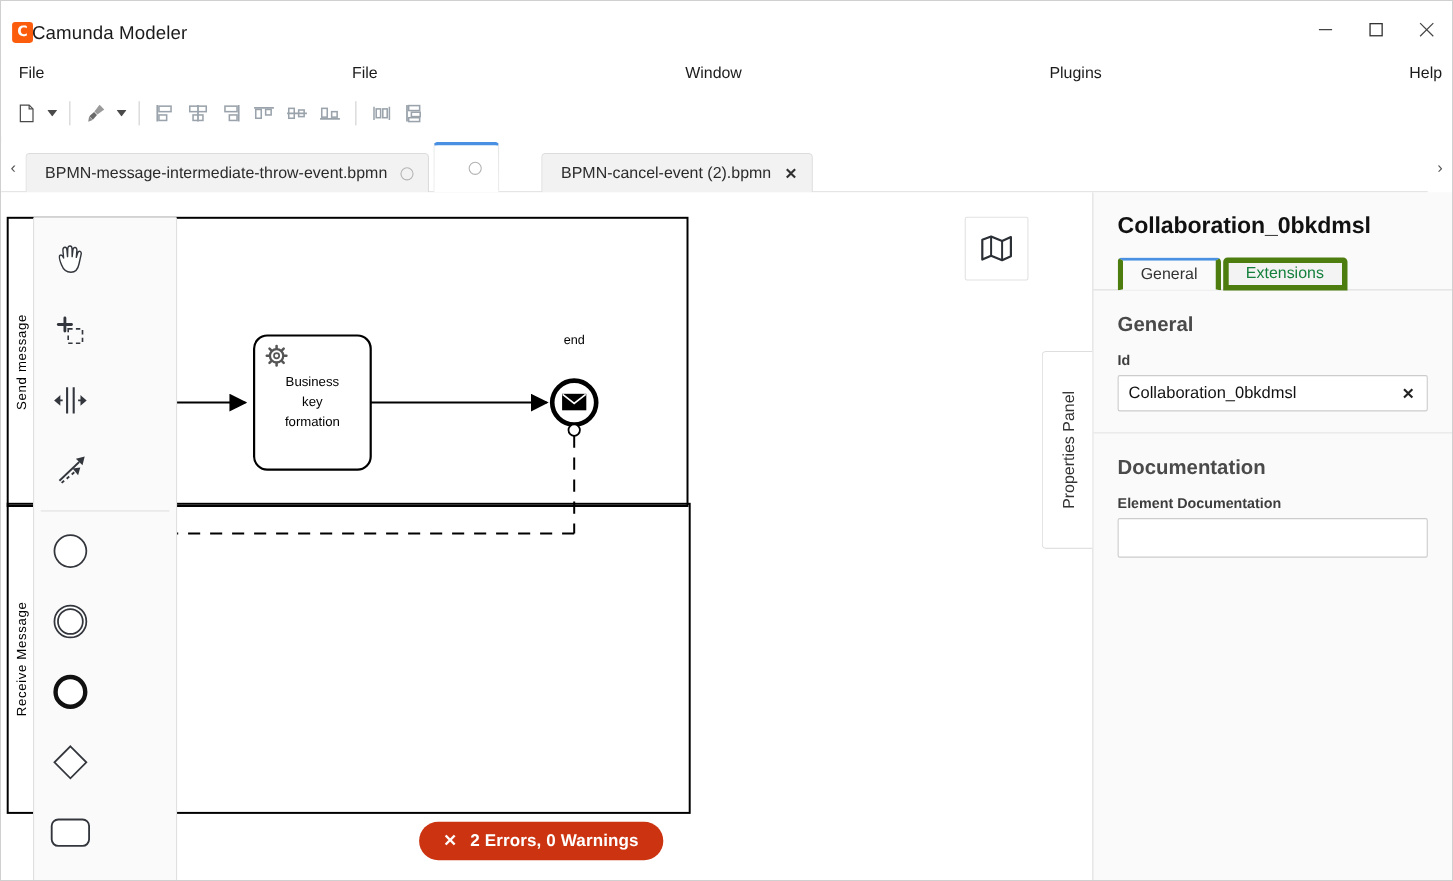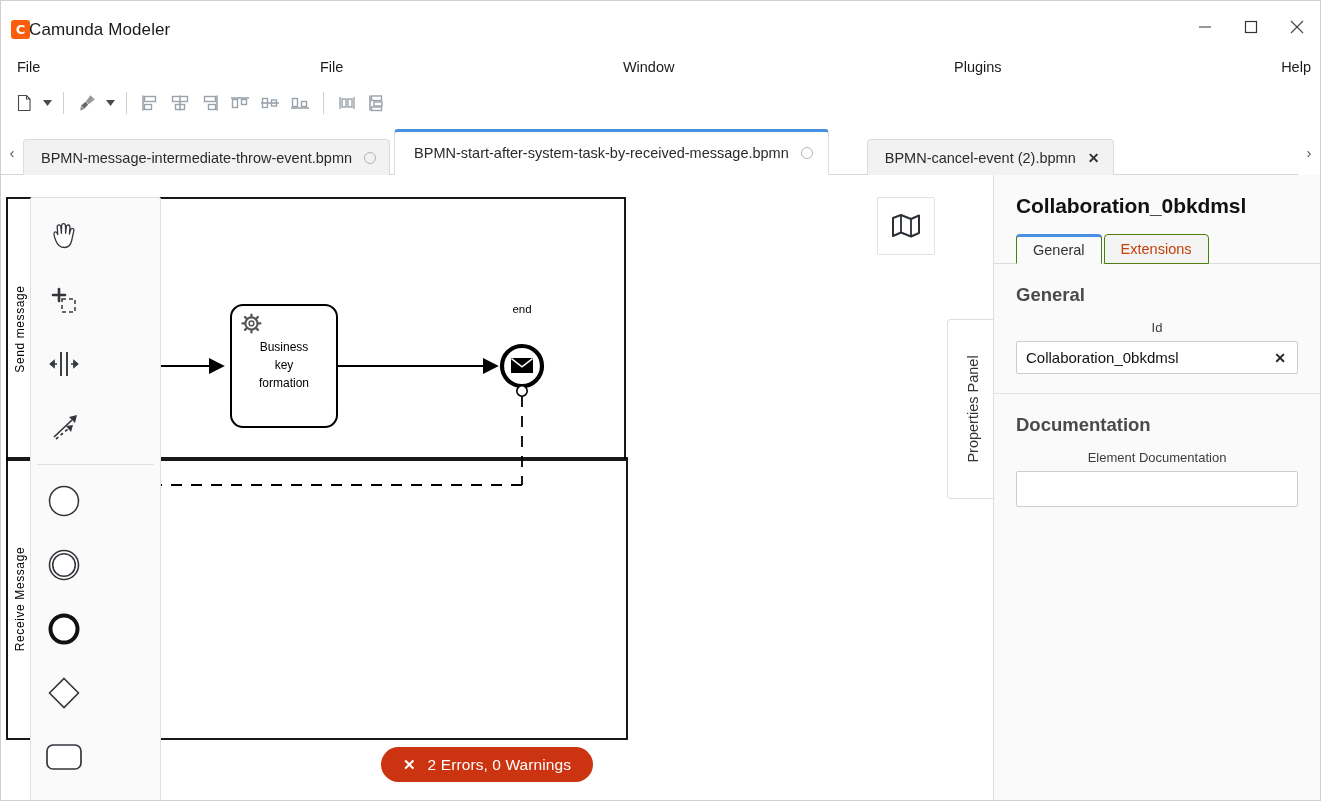--- a/index.html
+++ b/index.html
@@ -172,21 +172,21 @@
   
   .status-pill {
     position: absolute; left: 380px; top: 572px;
     height: 35px; background: #cc3311;
     border-radius: 18px; display: flex; align-items: center;
     padding: 0 22px; color: #ffffff; cursor: default;
   }
   .status-pill .x {
     font-size: 15px; font-weight: bold; margin-right: 12px; line-height: 1;
   }
-  .status-pill .txt { font-size: 15.5px; font-weight: normal; letter-spacing: 0.1px; }
+  .status-pill .txt { font-size: 15.5px; font-weight: bold; letter-spacing: 0.1px; }
 
   
   .pp-handle {
     position: absolute; left: 946px; top: 144px;
     width: 50px; height: 180px;
     background: #ffffff;
     border: 1px solid #dedede; border-right: none;
     border-radius: 4px 0 0 4px;
     display: flex; align-items: center; justify-content: center;
     cursor: default; z-index: 6;
@@ -208,36 +208,36 @@
   }
   .props-tabs {
     display: flex; align-items: flex-end; margin: 16px 0 0 22px;
     height: 30px; position: relative;
   }
   .props-tabs::after {
     content: ""; position: absolute; left: -22px; right: -22px; bottom: 0;
     height: 1px; background: #dcdcdc;
   }
   .ptab {
-    height: 30px; padding: 0 16px; font-size: 14.5px; color: #c2410c;
-    background: #f3f3f3; border: 1px solid #4d7c0f;
+    height: 30px; padding: 0 16px; font-size: 14.5px; color: #15803d;
+    background: #f3f3f3; border: 5px solid #4d7c0f;
     border-radius: 4px 4px 0 0; display: flex; align-items: center;
     cursor: default; position: relative; z-index: 2; margin-right: 2px;
   }
   .ptab.active {
     background: #fafafa; color: #333; border-top: 3px solid #4a90e2;
     border-bottom: 1px solid #fafafa; z-index: 3;
   }
   .props-section { padding: 0 22px; }
   .sec-head {
     font-size: 18.5px; font-weight: bold; color: #4a4a4a;
     margin: 20px 0 14px 0;
   }
   .field-label {
-    font-size: 13px; font-weight: normal; color: #3d3d3d; margin-bottom: 6px; text-align: center;
+    font-size: 13px; font-weight: bold; color: #3d3d3d; margin-bottom: 6px;
   }
   .input-wrap { position: relative; }
   .txt-input {
     width: 100%; height: 33px; background: #ffffff;
     border: 1px solid #cccccc; border-radius: 2px;
     padding: 0 32px 0 9px; font-size: 15px; color: #111;
     font-family: "Liberation Sans", sans-serif; outline: none;
   }
   .clear-x {
     position: absolute; right: 10px; top: 8px;
@@ -393,21 +393,20 @@
 
     <div class="tab-scroll-arrow">‹</div>
 
     <div class="tabs-strip">
       <div class="tab">
         <span>BPMN-message-intermediate-throw-event.bpmn</span>
         <span class="dirty-dot"></span>
       </div>
 
       <div class="tab active">
-        <span>BPMN-start-after-system-task-by-received-message.bpmn</span>
         <span class="dirty-dot"></span>
       </div>
 
       <div class="tab" style="margin-left:38px;">
         <span>BPMN-cancel-event (2).bpmn</span>
         <span class="close-x">✕</span>
       </div>
 
     </div>
 

